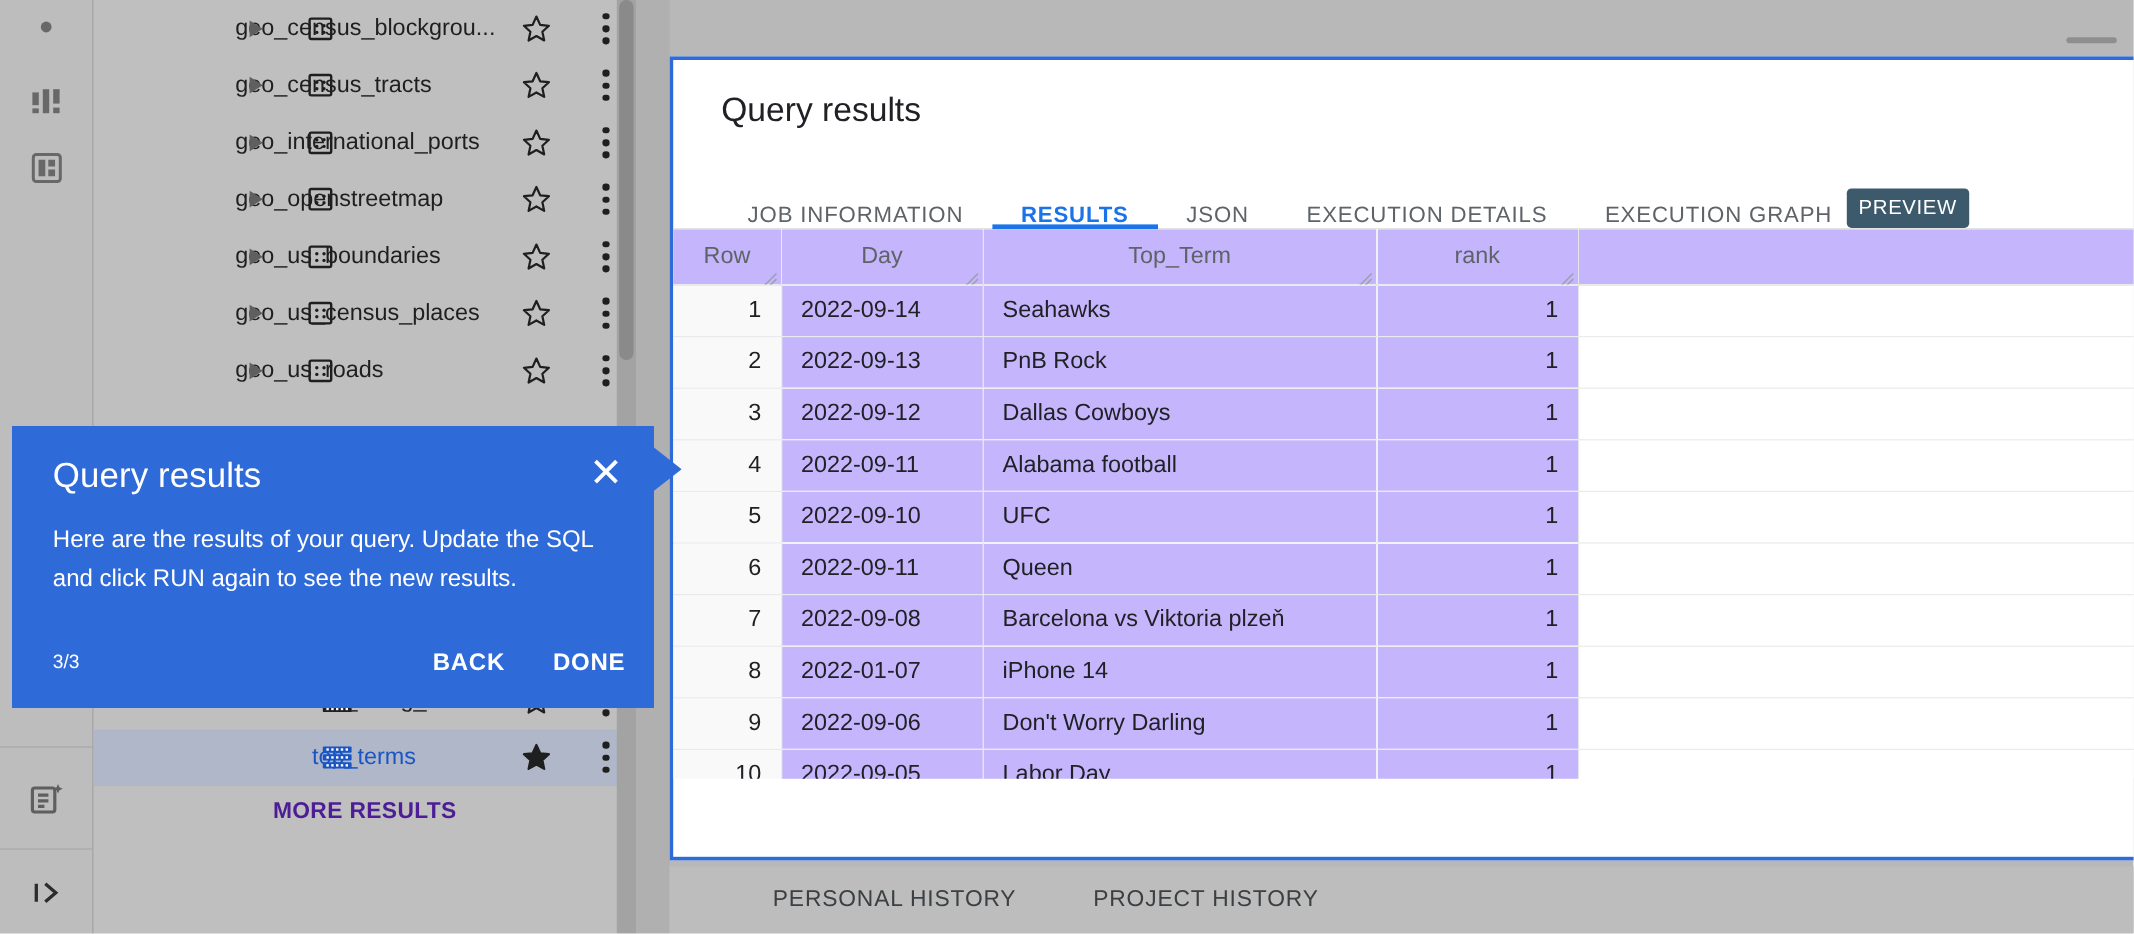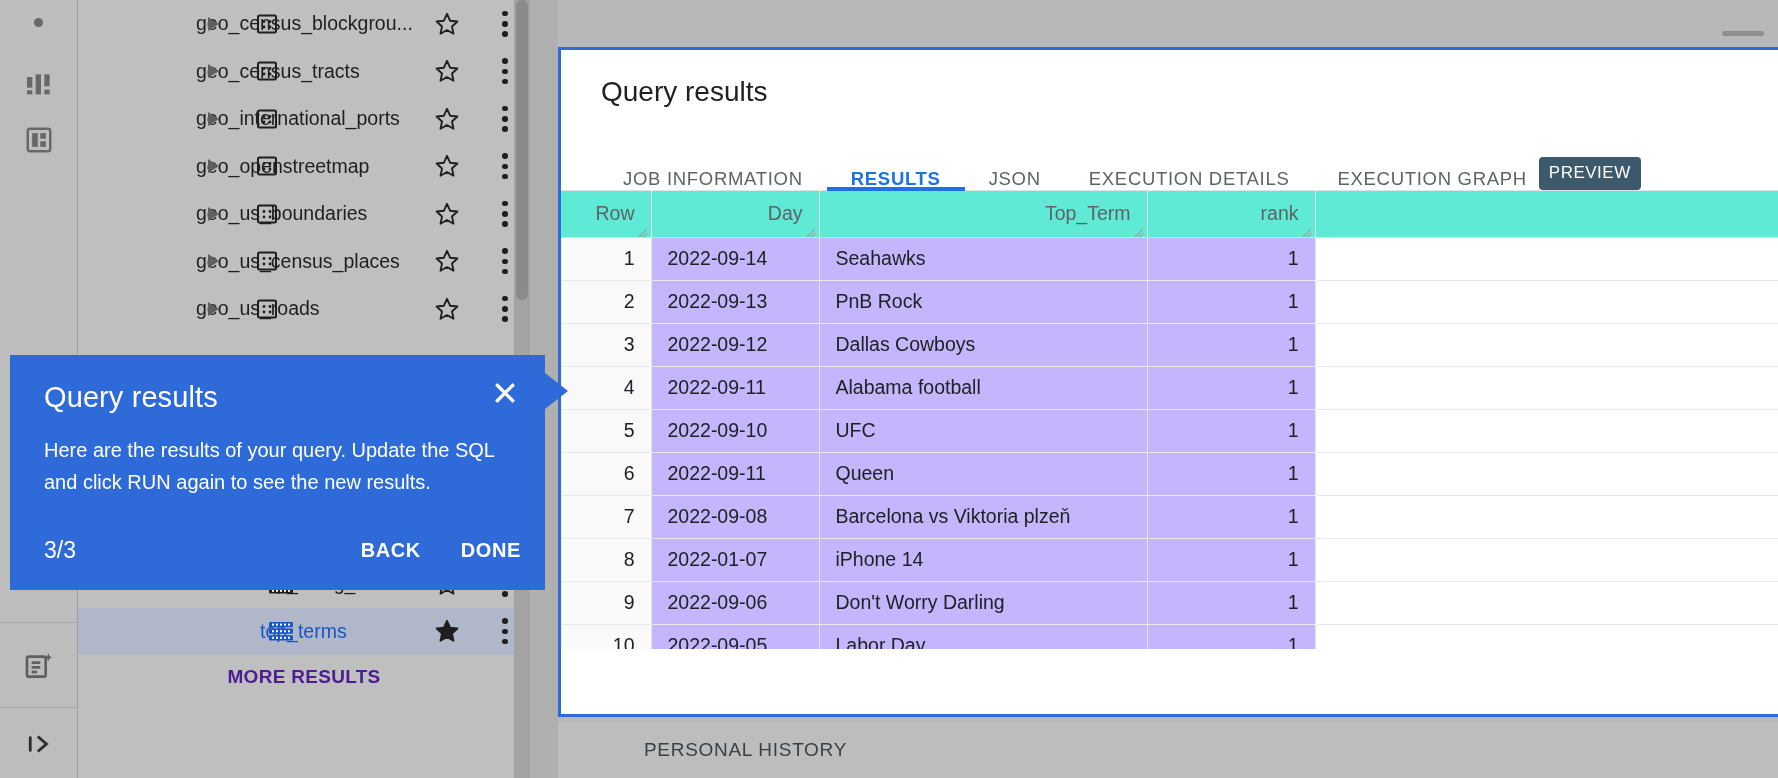--- a/index.html
+++ b/index.html
@@ -128,21 +128,21 @@
   }
   .cm-body {
     margin-top: 20px;
     font-size: 20px; line-height: 1.62;
     max-width: 480px;
   }
   .cm-footer {
     position: absolute; left: 34px; right: 24px; bottom: 26px;
     display: flex; align-items: center; justify-content: space-between;
   }
-  .cm-step { font-size: 23px; }
+  .cm-step { font-size: 16px; }
   .cm-actions { display: flex; gap: 40px; }
   .cm-btn {
     font-size: 20px; font-weight: bold; letter-spacing: 0.6px;
     color: #ffffff; background: none; border: none;
     cursor: pointer; font-family: "Liberation Sans", sans-serif;
   }
 
   
   .panel {
     position: absolute; left: 558px; top: 47px;
@@ -201,23 +201,23 @@
     font-weight: normal;
     color: #202124;
     border-right: 1px solid #e4e6e8;
     border-bottom: 1px solid #e8eaed;
     height: 43px;
     padding: 0 16px;
     overflow: hidden;
     white-space: nowrap;
   }
   table.grid thead th {
-    background: #5eead4;
+    background: #c4b5fd;
     color: #5f6368;
-    text-align: right;
+    text-align: center;
     height: 46px;
     position: relative;
     border-bottom: 1px solid #dadce0;
   }
   table.grid thead th .resize-grip {
     position: absolute; right: 3px; bottom: 3px;
     width: 12px; height: 12px;
   }
   .col-row   { width: 90px; }
   .col-day   { width: 168px; }
@@ -701,15 +701,16 @@
               <td class="col-rank num">1</td>
               <td class="col-pad pad"></td>
             </tr>
           </tbody>
       </table>
     </div>
   </div>
 
   <div class="history-bar" id="history-bar">
       <div class="history-tab">PERSONAL HISTORY</div>
+      <div class="history-tab">PROJECT HISTORY</div>
     </div>
 
 </div>
 
 </body></html>

